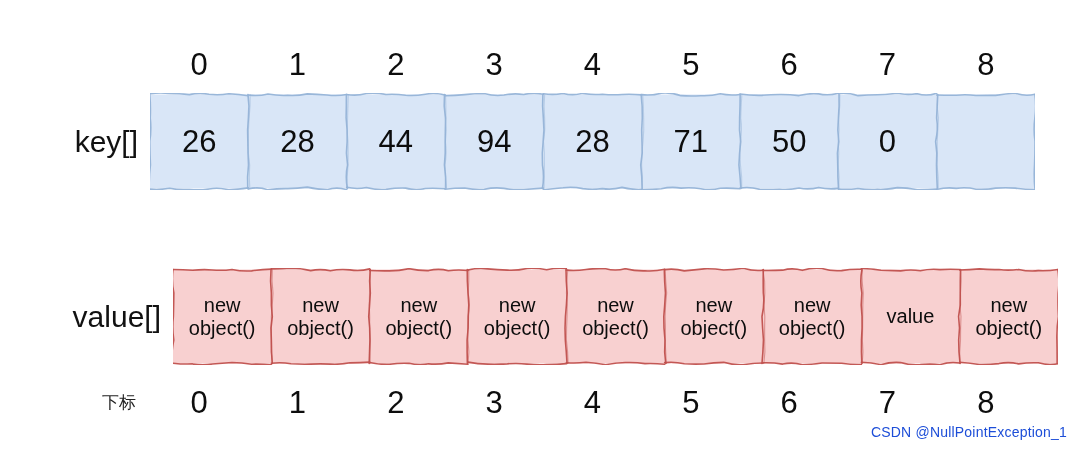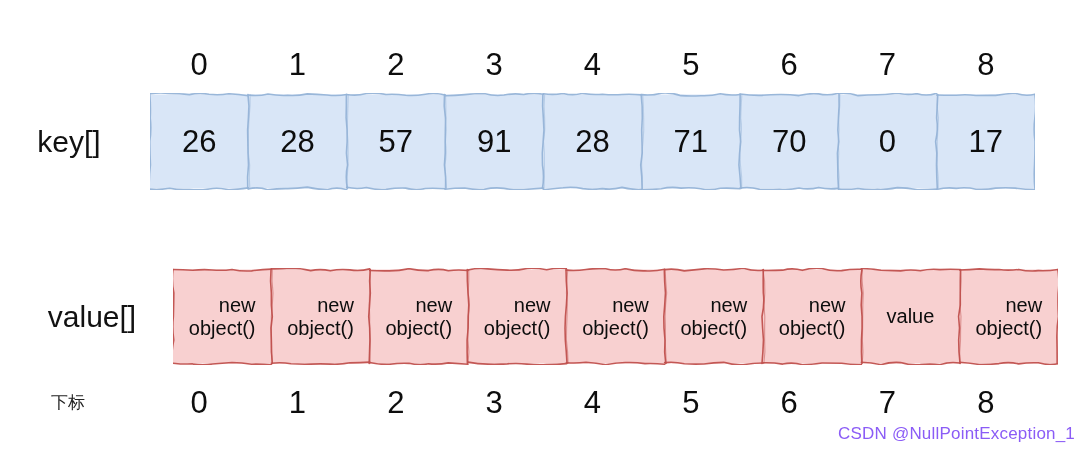--- a/index.html
+++ b/index.html
@@ -26,21 +26,21 @@
   
   .row {
     position: absolute;
     left: 0;
     width: 1089px;
     display: flex;
     align-items: center;
   }
   .row-label {
     width: 150px;
-    text-align: center;
+    text-align: right;
     padding-right: 12px;
     box-sizing: border-box;
     font-size: 30px;
     line-height: 1;
     letter-spacing: 0px;
     color: #111111;
     white-space: nowrap;
   }
   .row-label.small {
     font-size: 17px;
@@ -87,41 +87,41 @@
     width: 885px;
     height: 97px;
     display: flex;
   }
   .cell-texts > div {
     flex: 0 0 98.33px;
     display: flex;
     flex-direction: column;
     align-items: center;
     justify-content: center;
-    text-align: right;
+    text-align: center;
   }
   .key-cell-value {
     font-size: 31px;
     line-height: 1;
     color: #0d0d0d;
   }
   .value-cell-value {
     font-size: 20px;
     line-height: 1.15;
     color: #0d0d0d;
     white-space: pre-line;
   }
 
   
   #watermark {
     position: absolute;
-    right: 14px;
+    right: 22px;
     top: 424px;
-    font-size: 17px;
-    color: #8b5cf6;
+    font-size: 14px;
+    color: #1d4ed8;
     letter-spacing: 0.2px;
     white-space: nowrap;
   }
 </style>
 </head>
 <body>
 
 <div class="diagram">
 
   <div class="row idx-row" id="index-row-top">
@@ -190,39 +190,36 @@
           <path d="M 884.91 1.50 Q 886.43 13.25 884.86 25.00 Q 883.34 36.75 885.02 48.50 Q 885.05 60.25 884.55 72.00 Q 883.78 83.75 884.91 95.50" fill="none" stroke="#95b3d7" stroke-width="1.6" stroke-opacity="0.95" stroke-linecap="round"></path>
         </svg>
       <div class="cell-texts">
         <div>
             <span class="key-cell-value">26</span>
           </div>
         <div>
             <span class="key-cell-value">28</span>
           </div>
         <div>
-            <span class="key-cell-value">57</span>
-          </div>
-        <div>
-            <span class="key-cell-value">91</span>
+            <span class="key-cell-value">44</span>
+          </div>
+        <div>
+            <span class="key-cell-value">94</span>
           </div>
         <div>
             <span class="key-cell-value">28</span>
           </div>
         <div>
             <span class="key-cell-value">71</span>
           </div>
         <div>
-            <span class="key-cell-value">70</span>
+            <span class="key-cell-value">50</span>
           </div>
         <div>
             <span class="key-cell-value">0</span>
-          </div>
-        <div>
-            <span class="key-cell-value">17</span>
           </div>
       </div>
     </div>
   </div>
 
   <div class="row" id="value-row">
     <div class="row-label">value[]</div>
     <div class="array-cells">
       <svg class="array-svg" id="value-svg" viewBox="0 0 885 97" preserveAspectRatio="none">
           <rect x="0.00" y="1.50" width="98.33" height="94.00" fill="#f8d0d0" stroke="none"></rect>

